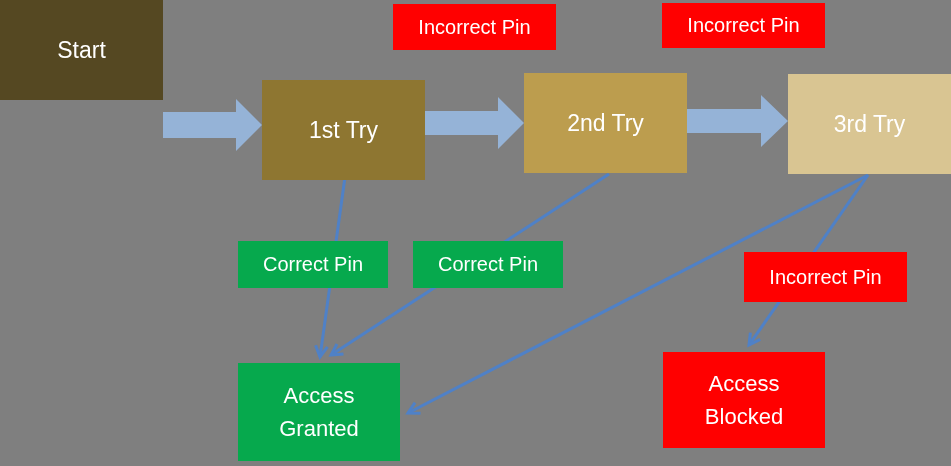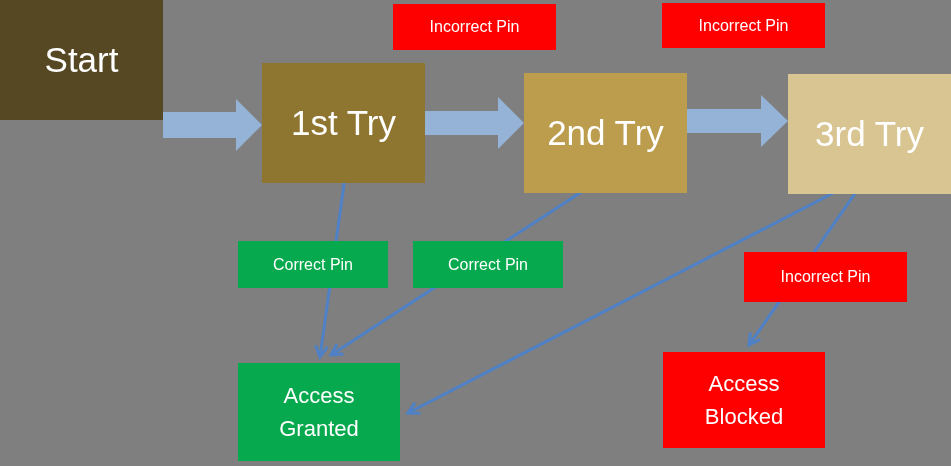--- a/index.html
+++ b/index.html
@@ -29,32 +29,32 @@
     position: absolute;
     z-index: 2;
     display: flex;
     align-items: center;
     justify-content: center;
     text-align: center;
     color: #FFFFFF;
   }
   .stage {
     width: 163px;
-    height: 120px;
-    font-size: 35px;
+    height: 100px;
+    font-size: 23px;
   }
   .tag {
-    font-size: 16px;
+    font-size: 20px;
   }
   .terminal {
     font-size: 22px;
     line-height: 1.5;
   }
   .box-start   { left: 0;    top: 75; background: #554822; }
-  .box-try1    { left: 262px; top: 63px;  background: #8E7631; }
+  .box-try1    { left: 262px; top: 80px;  background: #8E7631; }
   .box-try2    { left: 524px; top: 73px;  background: #BC9D4E; }
   .box-try3    { left: 788px; top: 74px;  background: #D9C592; }
   .box-incorrect1 { left: 393px; top: 4px;   width: 163px; height: 46px; background: #FF0000; }
   .box-incorrect2 { left: 662px; top: 3px;   width: 163px; height: 45px; background: #FF0000; }
   .box-incorrect3 { left: 744px; top: 252px; width: 163px; height: 50px; background: #FF0000; }
   .box-correct1   { left: 238px; top: 241px; width: 150px; height: 47px; background: #06A94D; }
   .box-correct2   { left: 413px; top: 241px; width: 150px; height: 47px; background: #06A94D; }
   .box-access  { left: 238px; top: 363px; width: 162px; height: 98px; background: #06A94D; padding: 15px 14px; box-sizing: border-box; }
   .box-blocked { left: 663px; top: 352px; width: 162px; height: 96px; background: #FF0000; padding: 0 14px; box-sizing: border-box; }
 </style>

